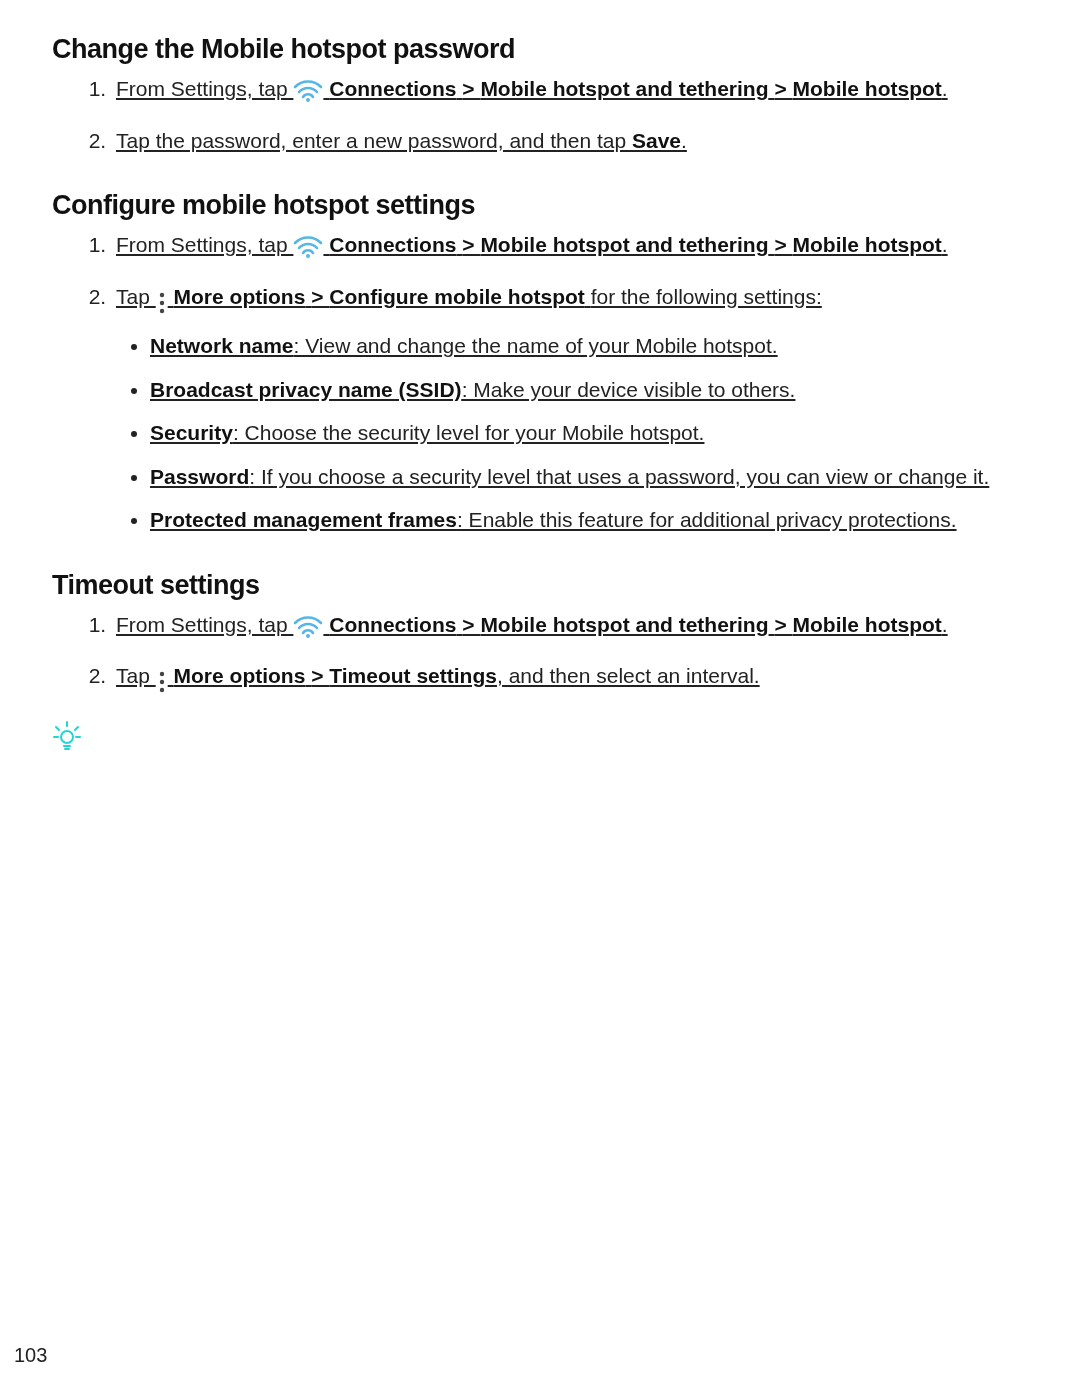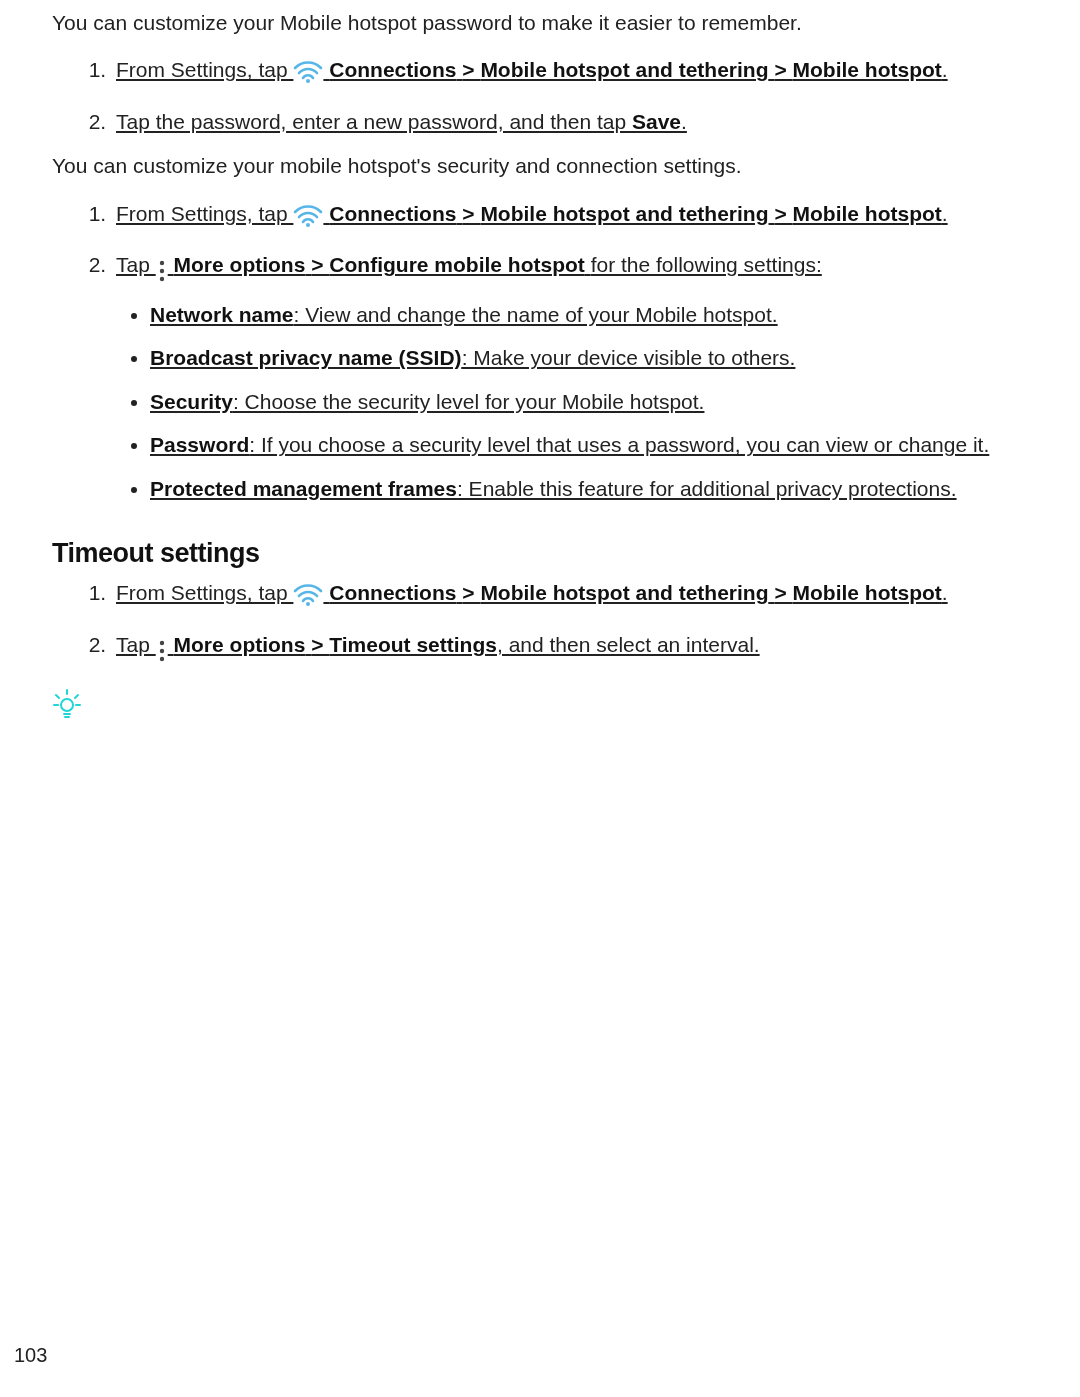--- a/index.html
+++ b/index.html
@@ -91,21 +91,21 @@
     font-size: 20px;
     color: #222;
   }
 </style>
 </head>
 <body>
 
 <div class="page">
 
 
-  <p class="intro">You can customize your Mobile hotspot password to make it easier to remember.</p>
+  <h2 class="section-title">Change the Mobile hotspot password</h2>
   <ol class="steps">
     <li>
       <span>From Settings, tap </span>
       <span class="wifi-icon">
         <svg viewBox="0 0 30 24">
             <g fill="none" stroke="#57b6e8" stroke-width="2.6" stroke-linecap="round">
               <path d="M2 9 A18 18 0 0 1 28 9"></path>
               <path d="M6 14 A12 12 0 0 1 24 14"></path>
               <path d="M10 19 A6 6 0 0 1 20 19"></path>
             </g>
@@ -116,21 +116,21 @@
       <span class="bold"> &gt; </span>
       <span class="bold">Mobile hotspot and tethering</span>
       <span class="bold"> &gt; </span>
       <span class="bold">Mobile hotspot</span><span>.</span>
     </li>
     <li>
       <span>Tap the password, enter a new password, and then tap </span><span class="bold">Save</span><span>.</span>
     </li>
   </ol>
 
-  <p class="intro">You can customize your mobile hotspot's security and connection settings.</p>
+  <h2 class="section-title">Configure mobile hotspot settings</h2>
   <ol class="steps">
     <li>
       <span>From Settings, tap </span>
       <span class="wifi-icon">
         <svg viewBox="0 0 30 24">
             <g fill="none" stroke="#57b6e8" stroke-width="2.6" stroke-linecap="round">
               <path d="M2 9 A18 18 0 0 1 28 9"></path>
               <path d="M6 14 A12 12 0 0 1 24 14"></path>
               <path d="M10 19 A6 6 0 0 1 20 19"></path>
             </g>

